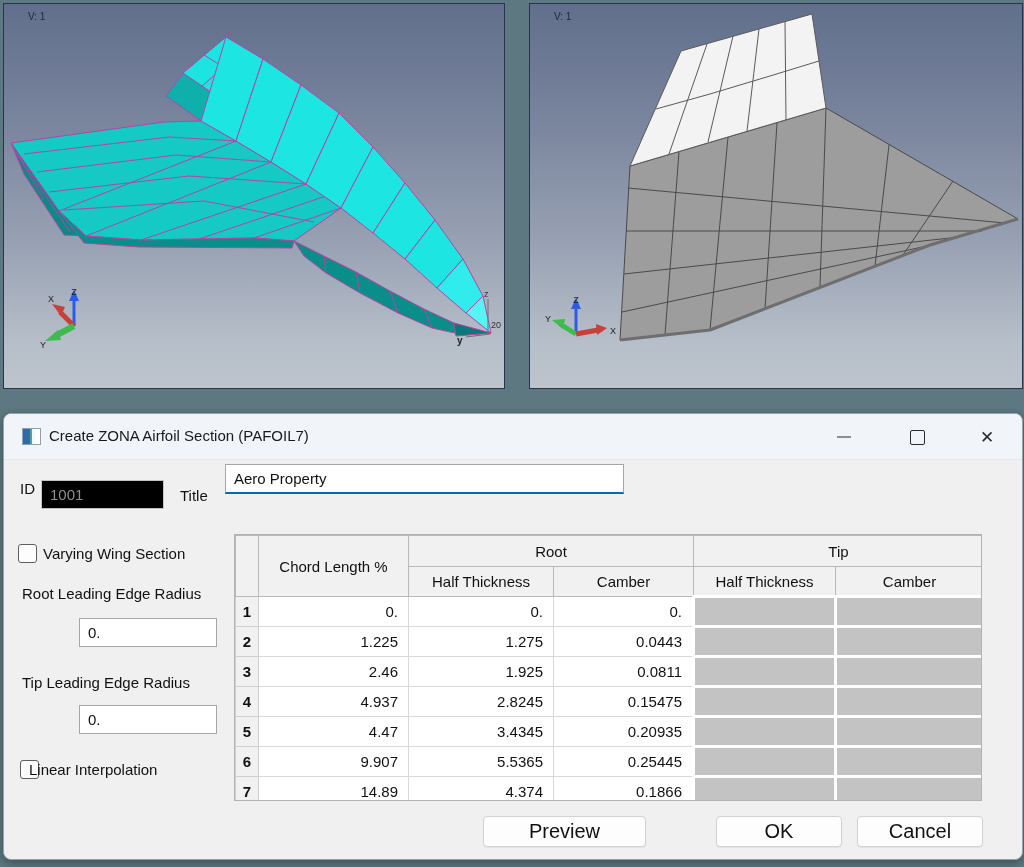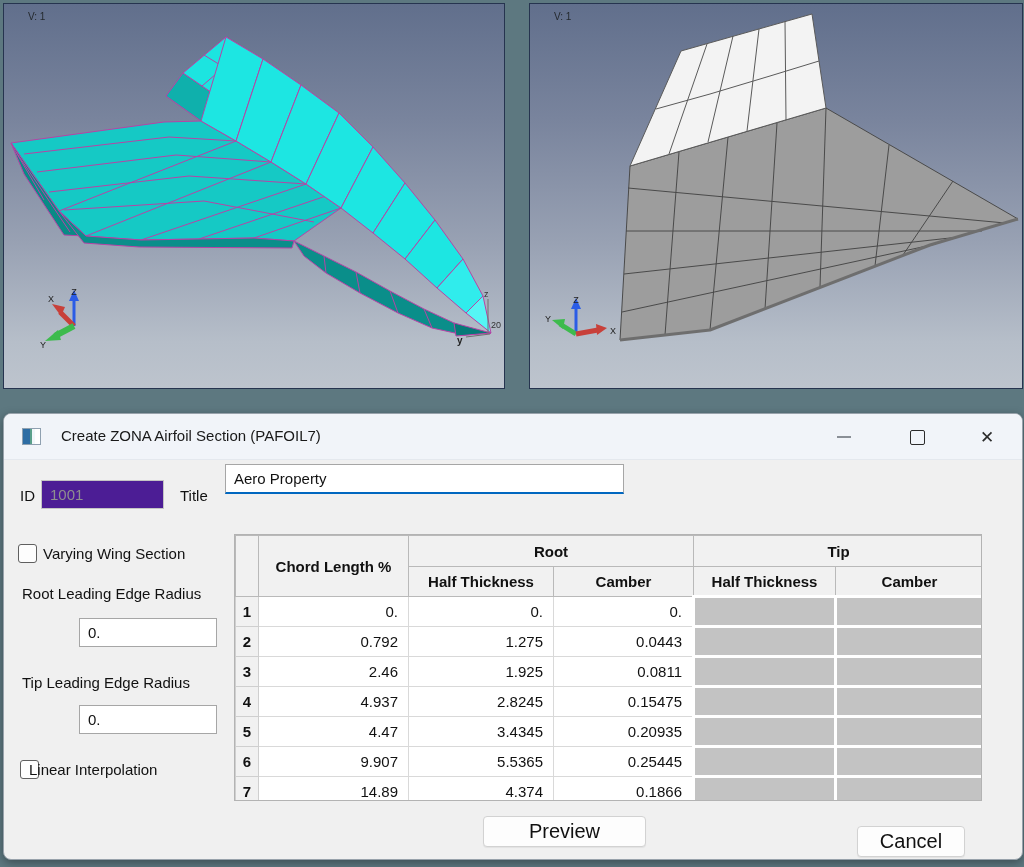--- a/index.html
+++ b/index.html
@@ -15,40 +15,40 @@
   .triad{position:absolute;}
   .mesh{position:absolute;left:0;top:0;}
   svg text{font-family:"Liberation Sans",sans-serif;}
 
   
   .dialog{position:absolute;left:3px;top:413px;width:1018px;height:445px;background:#f0f0f0;
     border:1px solid #98a2ab;border-radius:8px;box-shadow:0 3px 10px rgba(0,0,0,.35);overflow:hidden;}
   .titlebar{position:absolute;left:0;top:0;width:100%;height:45px;background:#f1f4f9;border-bottom:1px solid #e4e8ee;}
   .appicon{position:absolute;left:18px;top:14px;width:17px;height:15px;border:1px solid #8fa0b0;
     background:linear-gradient(90deg,#2e6da4 0 40%,#5aa08a 40% 55%,#f2f7fa 55% 72%,#ffffff 72% 100%);}
-  .apptitle{position:absolute;left:45px;top:13px;font-size:15px;color:#191919;white-space:nowrap;margin-left:12px;}
+  .apptitle{position:absolute;left:45px;top:13px;font-size:15px;color:#191919;white-space:nowrap;}
   .winbtn{position:absolute;top:8px;width:44px;height:30px;display:flex;align-items:center;justify-content:center;cursor:default;}
   .winbtn.min{left:818px;}
   .winbtn.max{left:891px;}
   .winbtn.close{left:961px;}
   .glyph-min{width:14px;height:0;border-top:2px solid #8a8f96;}
   .glyph-max{width:13px;height:13px;border:1.6px solid #2b2b2b;border-radius:2px;}
   .glyph-close{font-size:17px;color:#2b2b2b;line-height:1;}
 
   .fieldlabel{position:absolute;font-size:15px;color:#111;white-space:nowrap;}
   .textbox{position:absolute;background:#fff;border:1px solid #a6a6a6;font-size:15px;color:#111;
     padding:0 0 0 8px;font-family:"Liberation Sans",sans-serif;box-sizing:border-box;}
   .textbox.focused{border-bottom:2px solid #0067c0;}
-  .textbox.disabled{background:#4c1d95;border-color:#c4c4c4;color:#8f8f8f;}
+  .textbox.disabled{background:#000000;border-color:#c4c4c4;color:#8f8f8f;}
   .checkbox{position:absolute;width:17px;height:17px;background:#fdfdfd;border:1px solid #5f5f5f;border-radius:3px;}
 
   
   .tablewrap{position:absolute;left:230px;top:120px;width:748px;height:267px;overflow:hidden;background:#fff;border:1px solid #b3b3b3;box-sizing:border-box;}
   table.grid{border-collapse:collapse;table-layout:fixed;width:748px;font-size:15px;}
-  table.grid th{background:#f1f1f1;border:1px solid #b9b9b9;font-weight:bold;color:#111;padding:0;}
+  table.grid th{background:#f1f1f1;border:1px solid #b9b9b9;font-weight:normal;color:#111;padding:0;}
   table.grid th.group{height:30px;}
   table.grid th.sub{height:28px;}
   table.grid td{height:27px;border:1px solid #d9d9d9;padding:0 10px 0 0;text-align:right;color:#111;background:#fff;overflow:hidden;white-space:nowrap;}
   table.grid td.rownum{background:#f1f1f1;border:1px solid #cfcfcf;font-weight:bold;text-align:center;padding:0;}
   table.grid td.tip{background:#c3c3c3;border:3px solid #fff;}
 
   .btn{position:absolute;height:31px;background:#fdfdfd;border:1px solid #d2d2d2;border-radius:4px;
     font-size:20px;color:#111;display:flex;align-items:center;justify-content:center;box-shadow:0 1px 1px rgba(0,0,0,.06);cursor:default;}
 </style>
 </head>
@@ -144,21 +144,21 @@
           <span class="glyph-min"></span>
         </div>
       <div class="winbtn max">
           <span class="glyph-max"></span>
         </div>
       <div class="winbtn close">
           <span class="glyph-close">✕</span>
         </div>
     </div>
 
-    <span class="fieldlabel" style="left:16px;top:73px">ID</span>
+    <span class="fieldlabel" style="left:16px;top:66px">ID</span>
     <input class="textbox disabled" style="left: 37px; top: 66px; width: 123px; height: 29px;" disabled="" value="1001">
     <span class="fieldlabel" style="left:176px;top:73px">Title</span>
     <input class="textbox focused" style="left: 221px; top: 50px; width: 399px; height: 30px;" value="Aero Property">
 
     <div class="checkbox" style="left:14px;top:130px"></div>
     <span class="fieldlabel" style="left:39px;top:131px">Varying Wing Section</span>
     <span class="fieldlabel" style="left:18px;top:171px">Root Leading Edge Radius</span>
     <input class="textbox" style="left: 75px; top: 204px; width: 138px; height: 29px;" value="0.">
     <span class="fieldlabel" style="left:18px;top:260px">Tip Leading Edge Radius</span>
     <input class="textbox" style="left: 75px; top: 291px; width: 138px; height: 29px;" value="0.">
@@ -193,21 +193,21 @@
             <tr>
               <td class="rownum">1</td>
               <td class="">0.</td>
               <td class="">0.</td>
               <td class="">0.</td>
               <td class="tip"></td>
               <td class="tip"></td>
             </tr>
             <tr>
               <td class="rownum">2</td>
-              <td class="">0.792</td>
+              <td class="">1.225</td>
               <td class="">1.275</td>
               <td class="">0.0443</td>
               <td class="tip"></td>
               <td class="tip"></td>
             </tr>
             <tr>
               <td class="rownum">3</td>
               <td class="">2.46</td>
               <td class="">1.925</td>
               <td class="">0.0811</td>
@@ -244,15 +244,16 @@
               <td class="">4.374</td>
               <td class="">0.1866</td>
               <td class="tip"></td>
               <td class="tip"></td>
             </tr>
           </tbody>
       </table>
     </div>
 
     <button class="btn" style="left:479px;top:402px;width:163px">Preview</button>
-    <button class="btn" style="left:853px;top:412px;width:108px">Cancel</button>
+    <button class="btn" style="left:712px;top:402px;width:126px">OK</button>
+    <button class="btn" style="left:853px;top:402px;width:126px">Cancel</button>
   </div>
 </div>
 
 </body></html>

